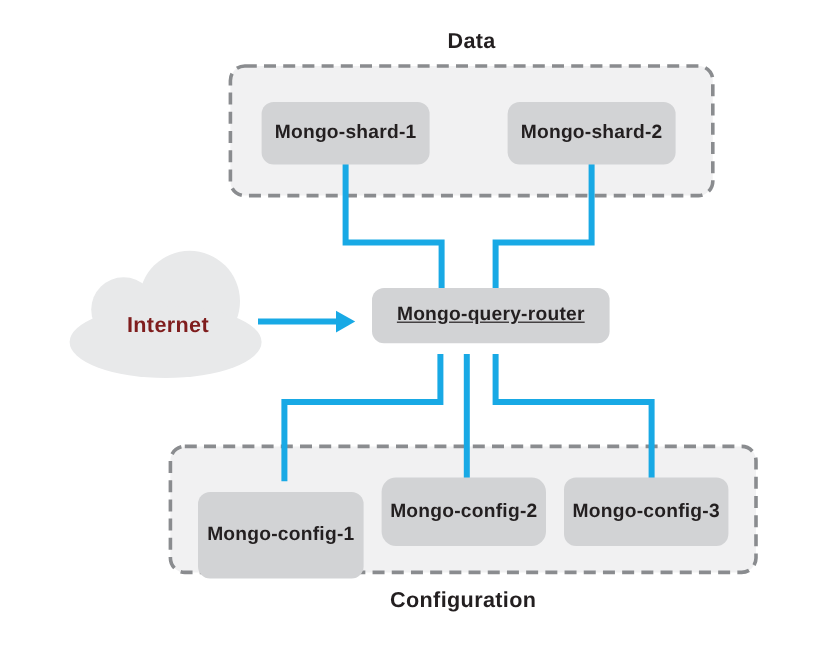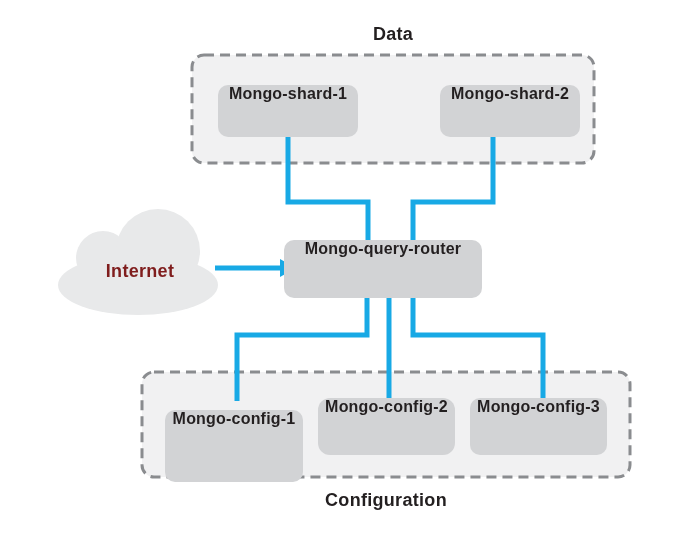--- a/index.html
+++ b/index.html
@@ -4,27 +4,27 @@
 <style>
   html,body{margin:0;padding:0;background:#ffffff;}
   .canvas{
     position:relative;width:694px;height:539px;background:#ffffff;
     font-family:"Liberation Sans",sans-serif;color:#231f20;overflow:hidden;
   }
   .layer{position:absolute;left:0;top:0;width:694px;height:539px;}
   svg.layer{pointer-events:none;}
   .node{
     position:absolute;background:#d2d3d5;border-radius:10px;
-    display:flex;align-items:flex-start;justify-content:center;
+    display:flex;align-items:center;justify-content:center;
     font-weight:bold;font-size:16px;letter-spacing:0.2px;color:#231f20;
     z-index:2;
   }
   .node-shard1{left:218px;top:85px;width:140px;height:52px;}
-  .node-shard2{left:423px;top:85px;width:140px;height:52px;margin-left:17px;}
-  .node-router{left:284px;top:240px;width:198px;height:58px;}
+  .node-shard2{left:423px;top:85px;width:140px;height:52px;}
+  .node-router{left:310px;top:240px;width:198px;height:46px;text-decoration:underline;}
   .node-config1{left:165px;top:410px;width:138px;height:72px;}
   .node-config2{left:318px;top:398px;width:137px;height:57px;border-radius:12px;}
   .node-config3{left:470px;top:398px;width:137px;height:57px;}
   .grouplabel{
     position:absolute;text-align:center;font-weight:bold;font-size:18px;
     letter-spacing:0.3px;color:#231f20;z-index:3;
   }
   .label-data{left:192px;top:24px;width:402px;}
   .label-config{left:142px;top:490px;width:488px;}
   .label-internet{

